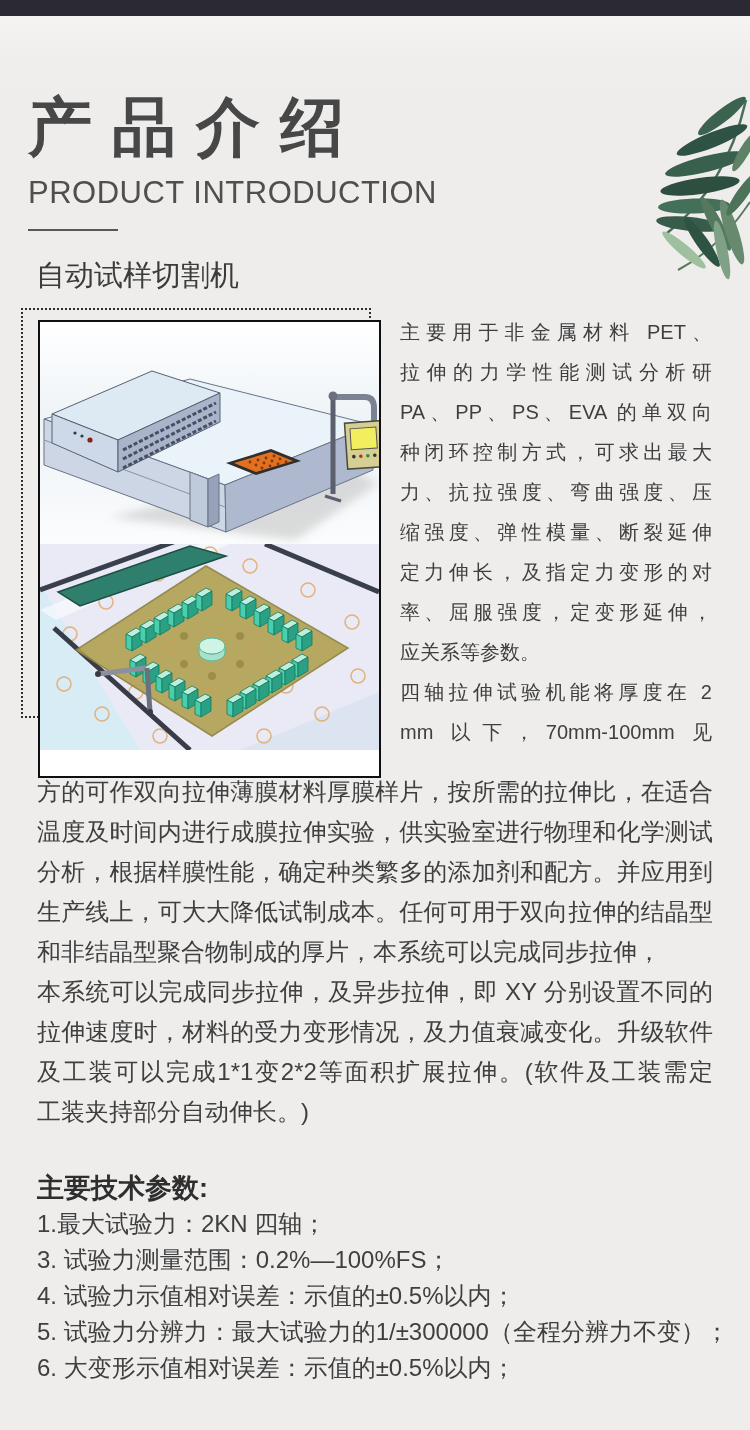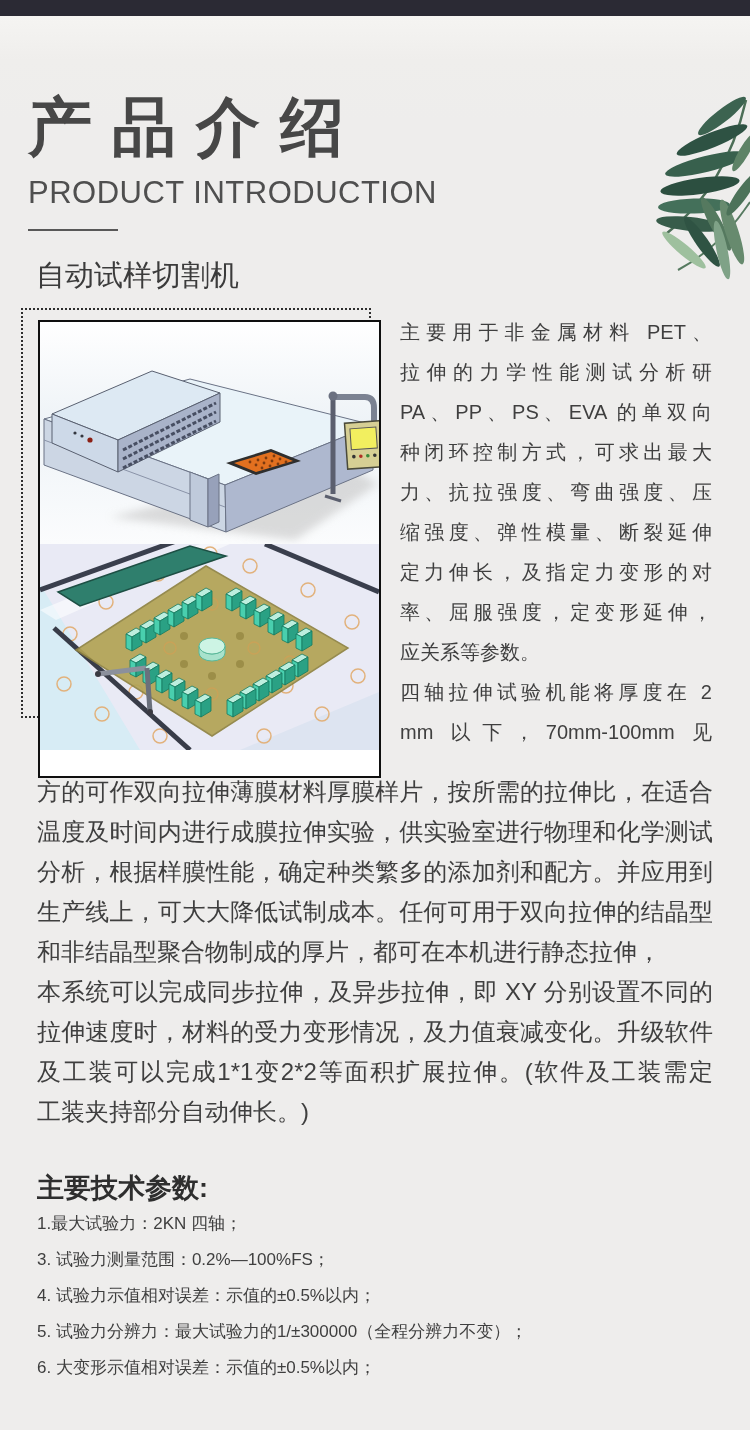--- a/index.html
+++ b/index.html
@@ -18,21 +18,21 @@
   .dotted-frame{position:absolute;left:21px;top:308px;width:350px;height:410px;
        border:2px dotted #2e2e2e;box-sizing:border-box;}
   .gallery{position:absolute;left:38px;top:320px;width:343px;height:458px;background:#ffffff;
        border:2px solid #0f0f0f;box-sizing:border-box;}
   .gallery svg{display:block;}
   .desc-col{position:absolute;left:400px;top:312px;width:312px;font-size:20px;color:#3f3f3f;}
   .desc-full{position:absolute;left:37px;top:756px;width:676px;font-size:24px;color:#3f3f3f;margin-top:16px;}
   .line{height:40px;line-height:40px;white-space:nowrap;overflow:visible;}
   .j{text-align:justify;text-align-last:justify;white-space:normal;overflow:hidden;}
   .specs-heading{position:absolute;left:37px;top:1170px;font-size:27px;font-weight:700;color:#2e2e2e;}
-  .specs{position:absolute;left:37px;top:1206px;width:700px;font-size:17px;color:#3f3f3f;}
+  .specs{position:absolute;left:37px;top:1206px;width:700px;font-size:24px;color:#3f3f3f;}
   .spec-item{height:36px;line-height:36px;white-space:nowrap;}
 </style>
 </head>
 <body>
 
 <div class="page">
 
   <div class="top-bar"></div>
 
   <svg class="leaf" viewBox="0 0 112 212">
@@ -225,21 +225,21 @@
     <div class="line">应关系等参数。</div>
     <div class="line j">四轴拉伸试验机能将厚度在 2</div>
     <div class="line j">mm 以下，70mm-100mm 见</div>
   </div>
 
   <div class="desc-full">
     <div class="line j">方的可作双向拉伸薄膜材料厚膜样片，按所需的拉伸比，在适合</div>
     <div class="line j">温度及时间内进行成膜拉伸实验，供实验室进行物理和化学测试</div>
     <div class="line j">分析，根据样膜性能，确定种类繁多的添加剂和配方。并应用到</div>
     <div class="line j">生产线上，可大大降低试制成本。任何可用于双向拉伸的结晶型</div>
-    <div class="line">和非结晶型聚合物制成的厚片，都可在本机进行静态拉伸，</div>
+    <div class="line">和非结晶型聚合物制成的厚片，本系统可以完成同步拉伸，</div>
     <div class="line j">本系统可以完成同步拉伸，及异步拉伸，即 XY 分别设置不同的</div>
     <div class="line j">拉伸速度时，材料的受力变形情况，及力值衰减变化。升级软件</div>
     <div class="line j">及工装可以完成1*1变2*2等面积扩展拉伸。(软件及工装需定制，</div>
     <div class="line">工装夹持部分自动伸长。)</div>
   </div>
 
   <div class="specs-heading">主要技术参数:</div>
   <div class="specs">
     <div class="spec-item">1.最大试验力：2KN  四轴；</div>
     <div class="spec-item">3. 试验力测量范围：0.2%—100%FS；</div>

